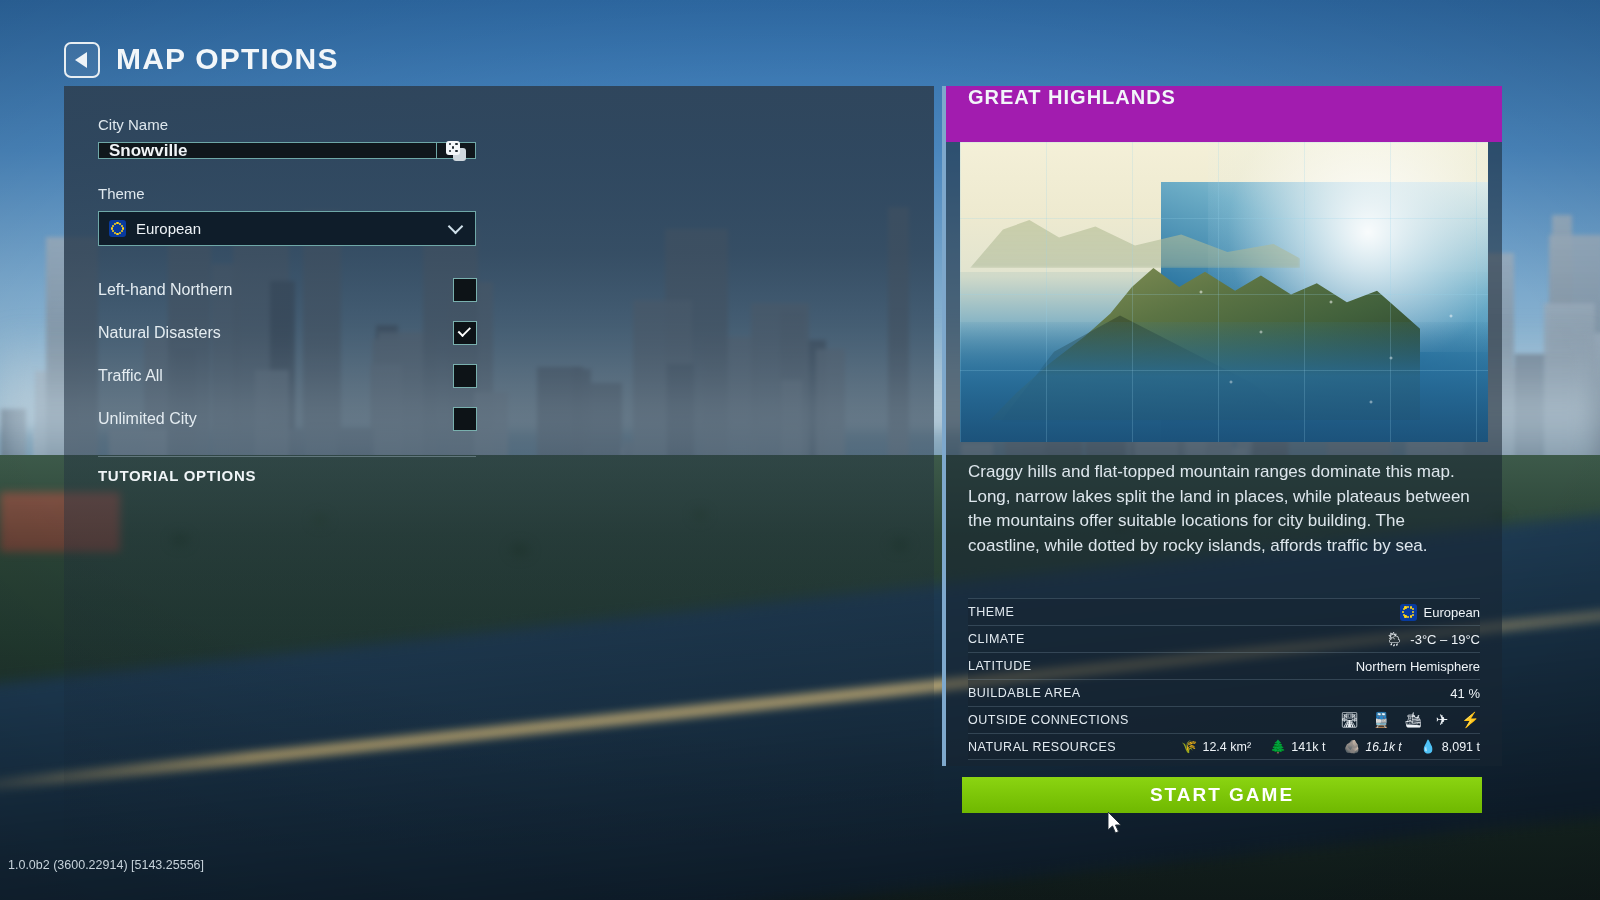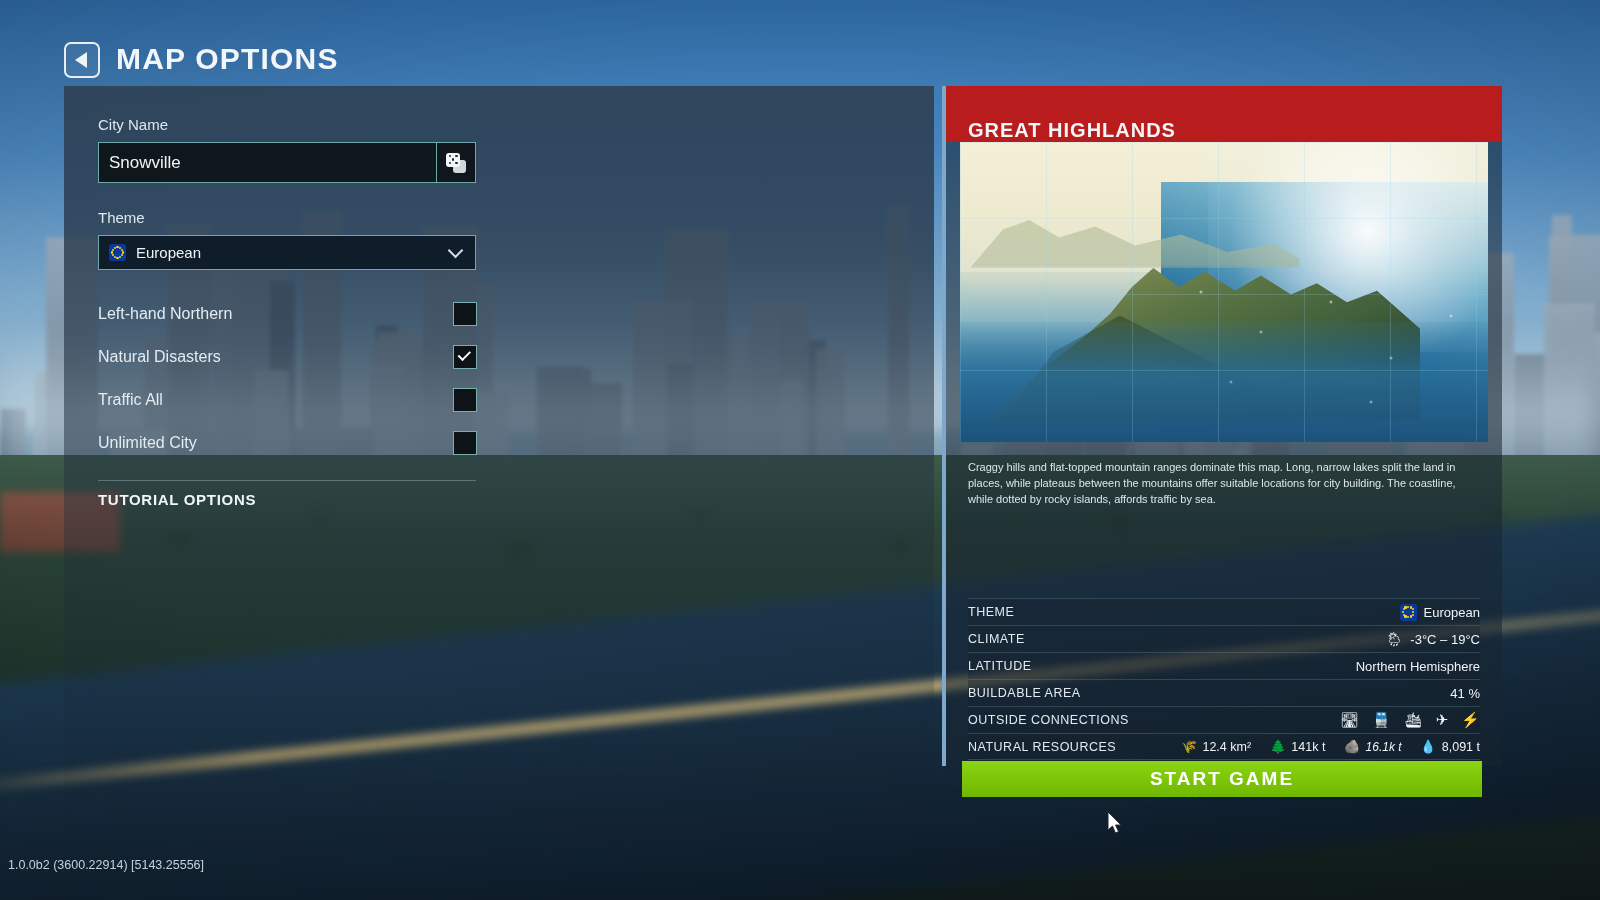--- a/index.html
+++ b/index.html
@@ -95,21 +95,21 @@
   }
 
   
   #left-panel {
     position:absolute; left:64px; top:86px; width:870px; height:760px;
     background:linear-gradient(180deg,rgba(46,66,86,.93) 0%,rgba(40,58,76,.80) 22%,
                 rgba(34,50,66,.52) 45%,rgba(26,40,54,.28) 68%,rgba(20,32,44,.12) 88%,rgba(18,28,40,.04) 100%);
   }
   .form-area { padding:30px 34px 0 34px; width:446px; }
   .field-label { color:#dfe8ee; font-size:15px; margin-bottom:9px; }
-  .text-row { display:flex; height:41px; margin-bottom:26px; }
+  .text-row { display:flex; height:17px; margin-bottom:26px;font-weight:bold; }
   .text-input {
     flex:1; background:#10171c; border:1px solid #6fa8a8; border-right:none;
     color:#f0f4f7; font-size:17px; padding:0 10px; display:flex; align-items:center;
     font-family:"Liberation Sans", sans-serif;
   }
   .dice-btn {
     width:40px; background:#10171c; border:1px solid #6fa8a8;
     display:flex; align-items:center; justify-content:center; cursor:pointer;
   }
   .dice-ico { width:20px; height:20px; position:relative; }
@@ -156,21 +156,21 @@
   }
   .radio .dot { width:13px; height:13px; border-radius:50%; background:#fff; }
 
   
   #right-panel {
     position:absolute; left:942px; top:86px; width:560px; height:680px;
     background:rgba(24,37,50,.55);
     border-left:4px solid #7ea8cc;
   }
   .rp-head {
-    height:56px; background:#b91c1c; display:flex; align-items:flex-end; padding:0 22px;
+    height:56px; background:#a21caf; display:flex; align-items:flex-start; padding:0 22px;
   }
   .rp-title { color:#f2f6f9; font-size:20px; font-weight:bold; letter-spacing:1px; }
   .map-img {
     position:relative; margin:0 14px; height:300px; overflow:hidden;
     background:linear-gradient(180deg,#f2eed7 0%,#ece6c6 26%,#cfd9c9 45%,#7fb0c4 62%,#2e7ba3 82%,#1a5d86 100%);
   }
   .mi-sky {
     position:absolute; left:0; top:0; width:100%; height:130px;
     background:linear-gradient(180deg,#f4f0d8,#eeead0 55%,#e2e4cf);
   }
@@ -217,37 +217,37 @@
     background:
       radial-gradient(2px 2px at 30px 30px,rgba(255,255,255,.8),transparent),
       radial-gradient(2px 2px at 90px 70px,rgba(255,255,255,.7),transparent),
       radial-gradient(2px 2px at 160px 40px,rgba(255,255,255,.8),transparent),
       radial-gradient(2px 2px at 220px 96px,rgba(255,255,255,.7),transparent),
       radial-gradient(2px 2px at 280px 54px,rgba(255,255,255,.75),transparent),
       radial-gradient(2px 2px at 60px 120px,rgba(255,255,255,.6),transparent),
       radial-gradient(2px 2px at 200px 140px,rgba(255,255,255,.65),transparent);
   }
   .desc {
-    color:#dde6ec; font-size:11px; line-height:1.45; padding:18px 22px 0 22px;
+    color:#dde6ec; font-size:17px; line-height:1.45; padding:18px 22px 0 22px;
   }
   .info-table { position:absolute; left:22px; right:22px; top:512px; }
   .info-row {
     height:27px; display:flex; align-items:center; justify-content:space-between;
     border-top:1px solid rgba(160,185,205,.22);
     background:rgba(20,32,44,.35);
   }
   .info-row:last-child { border-bottom:1px solid rgba(160,185,205,.22); }
   .info-key { color:#e2eaf0; font-size:12.5px; letter-spacing:.5px; }
   .info-val { color:#eef3f7; font-size:13px; display:flex; align-items:center; gap:7px; }
   .oc-icons { display:flex; align-items:center; gap:13px; }
   .nr-group { display:flex; align-items:center; gap:5px; margin-left:12px; }
   .nr-group:first-child { margin-left:0; }
 
   #start-btn {
-    position:absolute; left:962px; top:761px; width:520px; height:36px;
+    position:absolute; left:962px; top:777px; width:520px; height:36px;
     background:linear-gradient(180deg,#8bd411,#6fb800);
     display:flex; align-items:center; justify-content:center; cursor:pointer;
   }
   #start-btn span { color:#fff; font-size:19px; font-weight:bold; letter-spacing:2px; }
 
   #version { position:absolute; left:8px; top:858px; color:#c6d2da; font-size:12.5px; }
   #cursor { position:absolute; left:1108px; top:812px; }
 </style>
 </head>
 <body>

